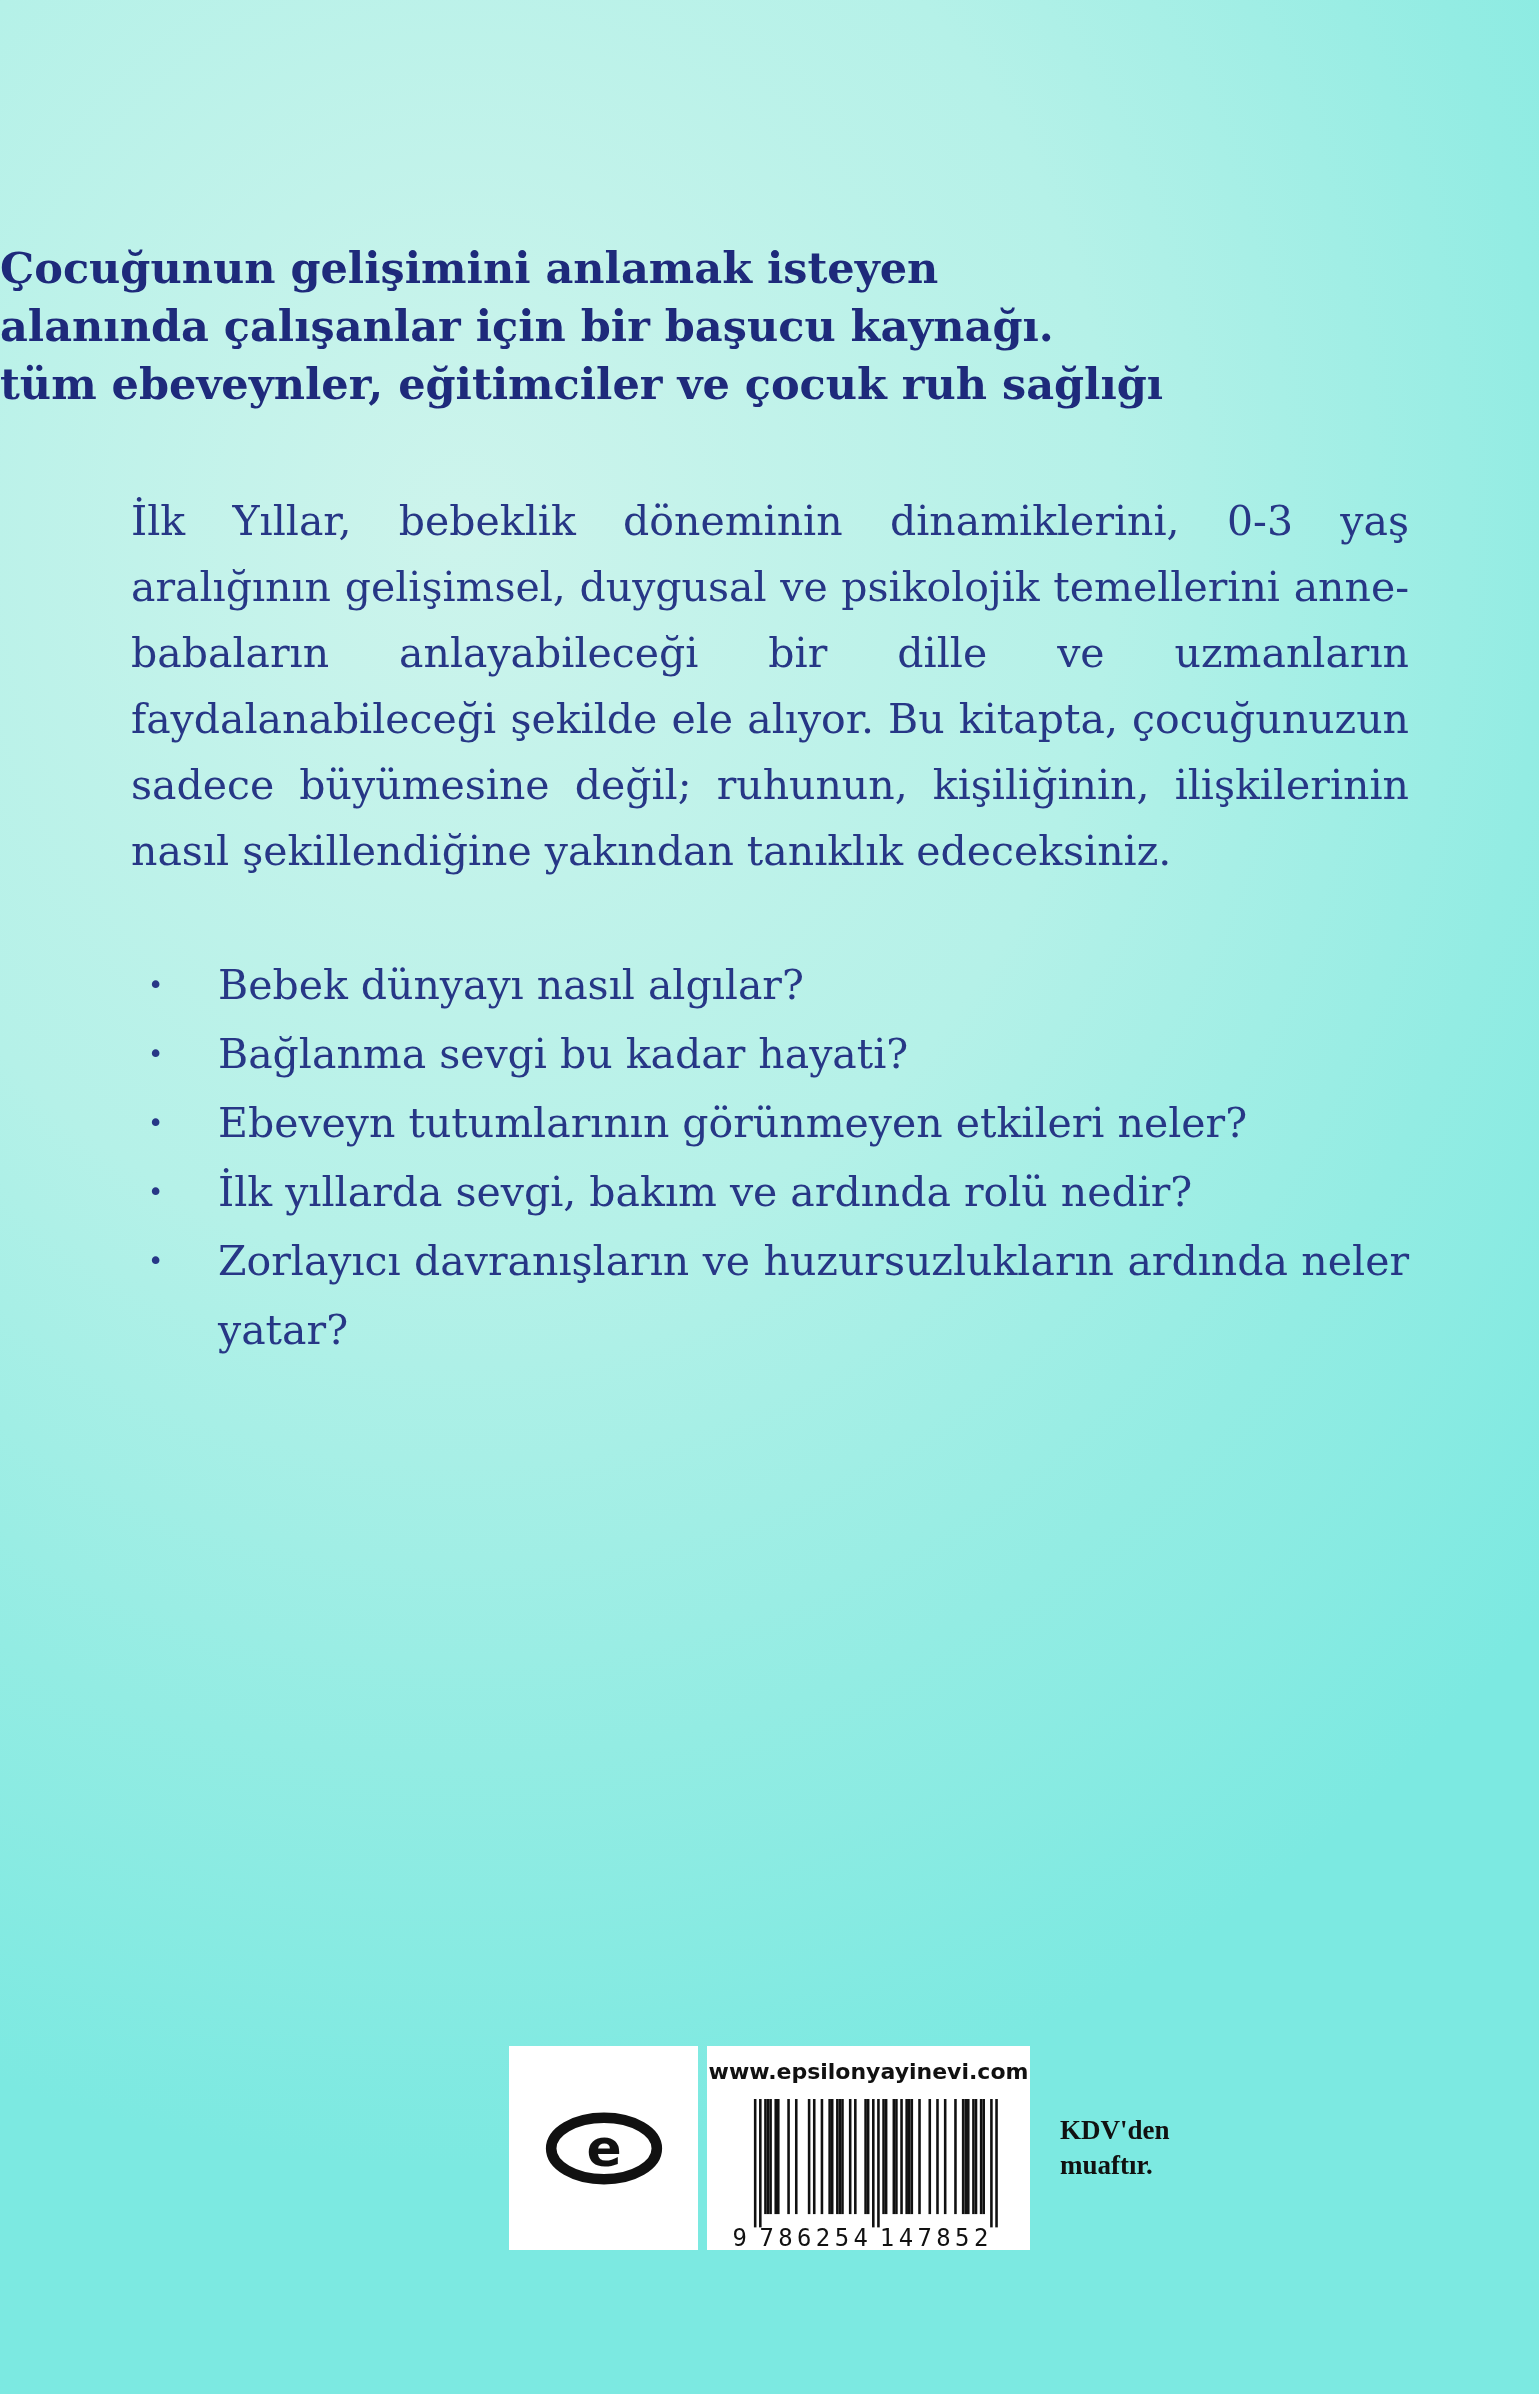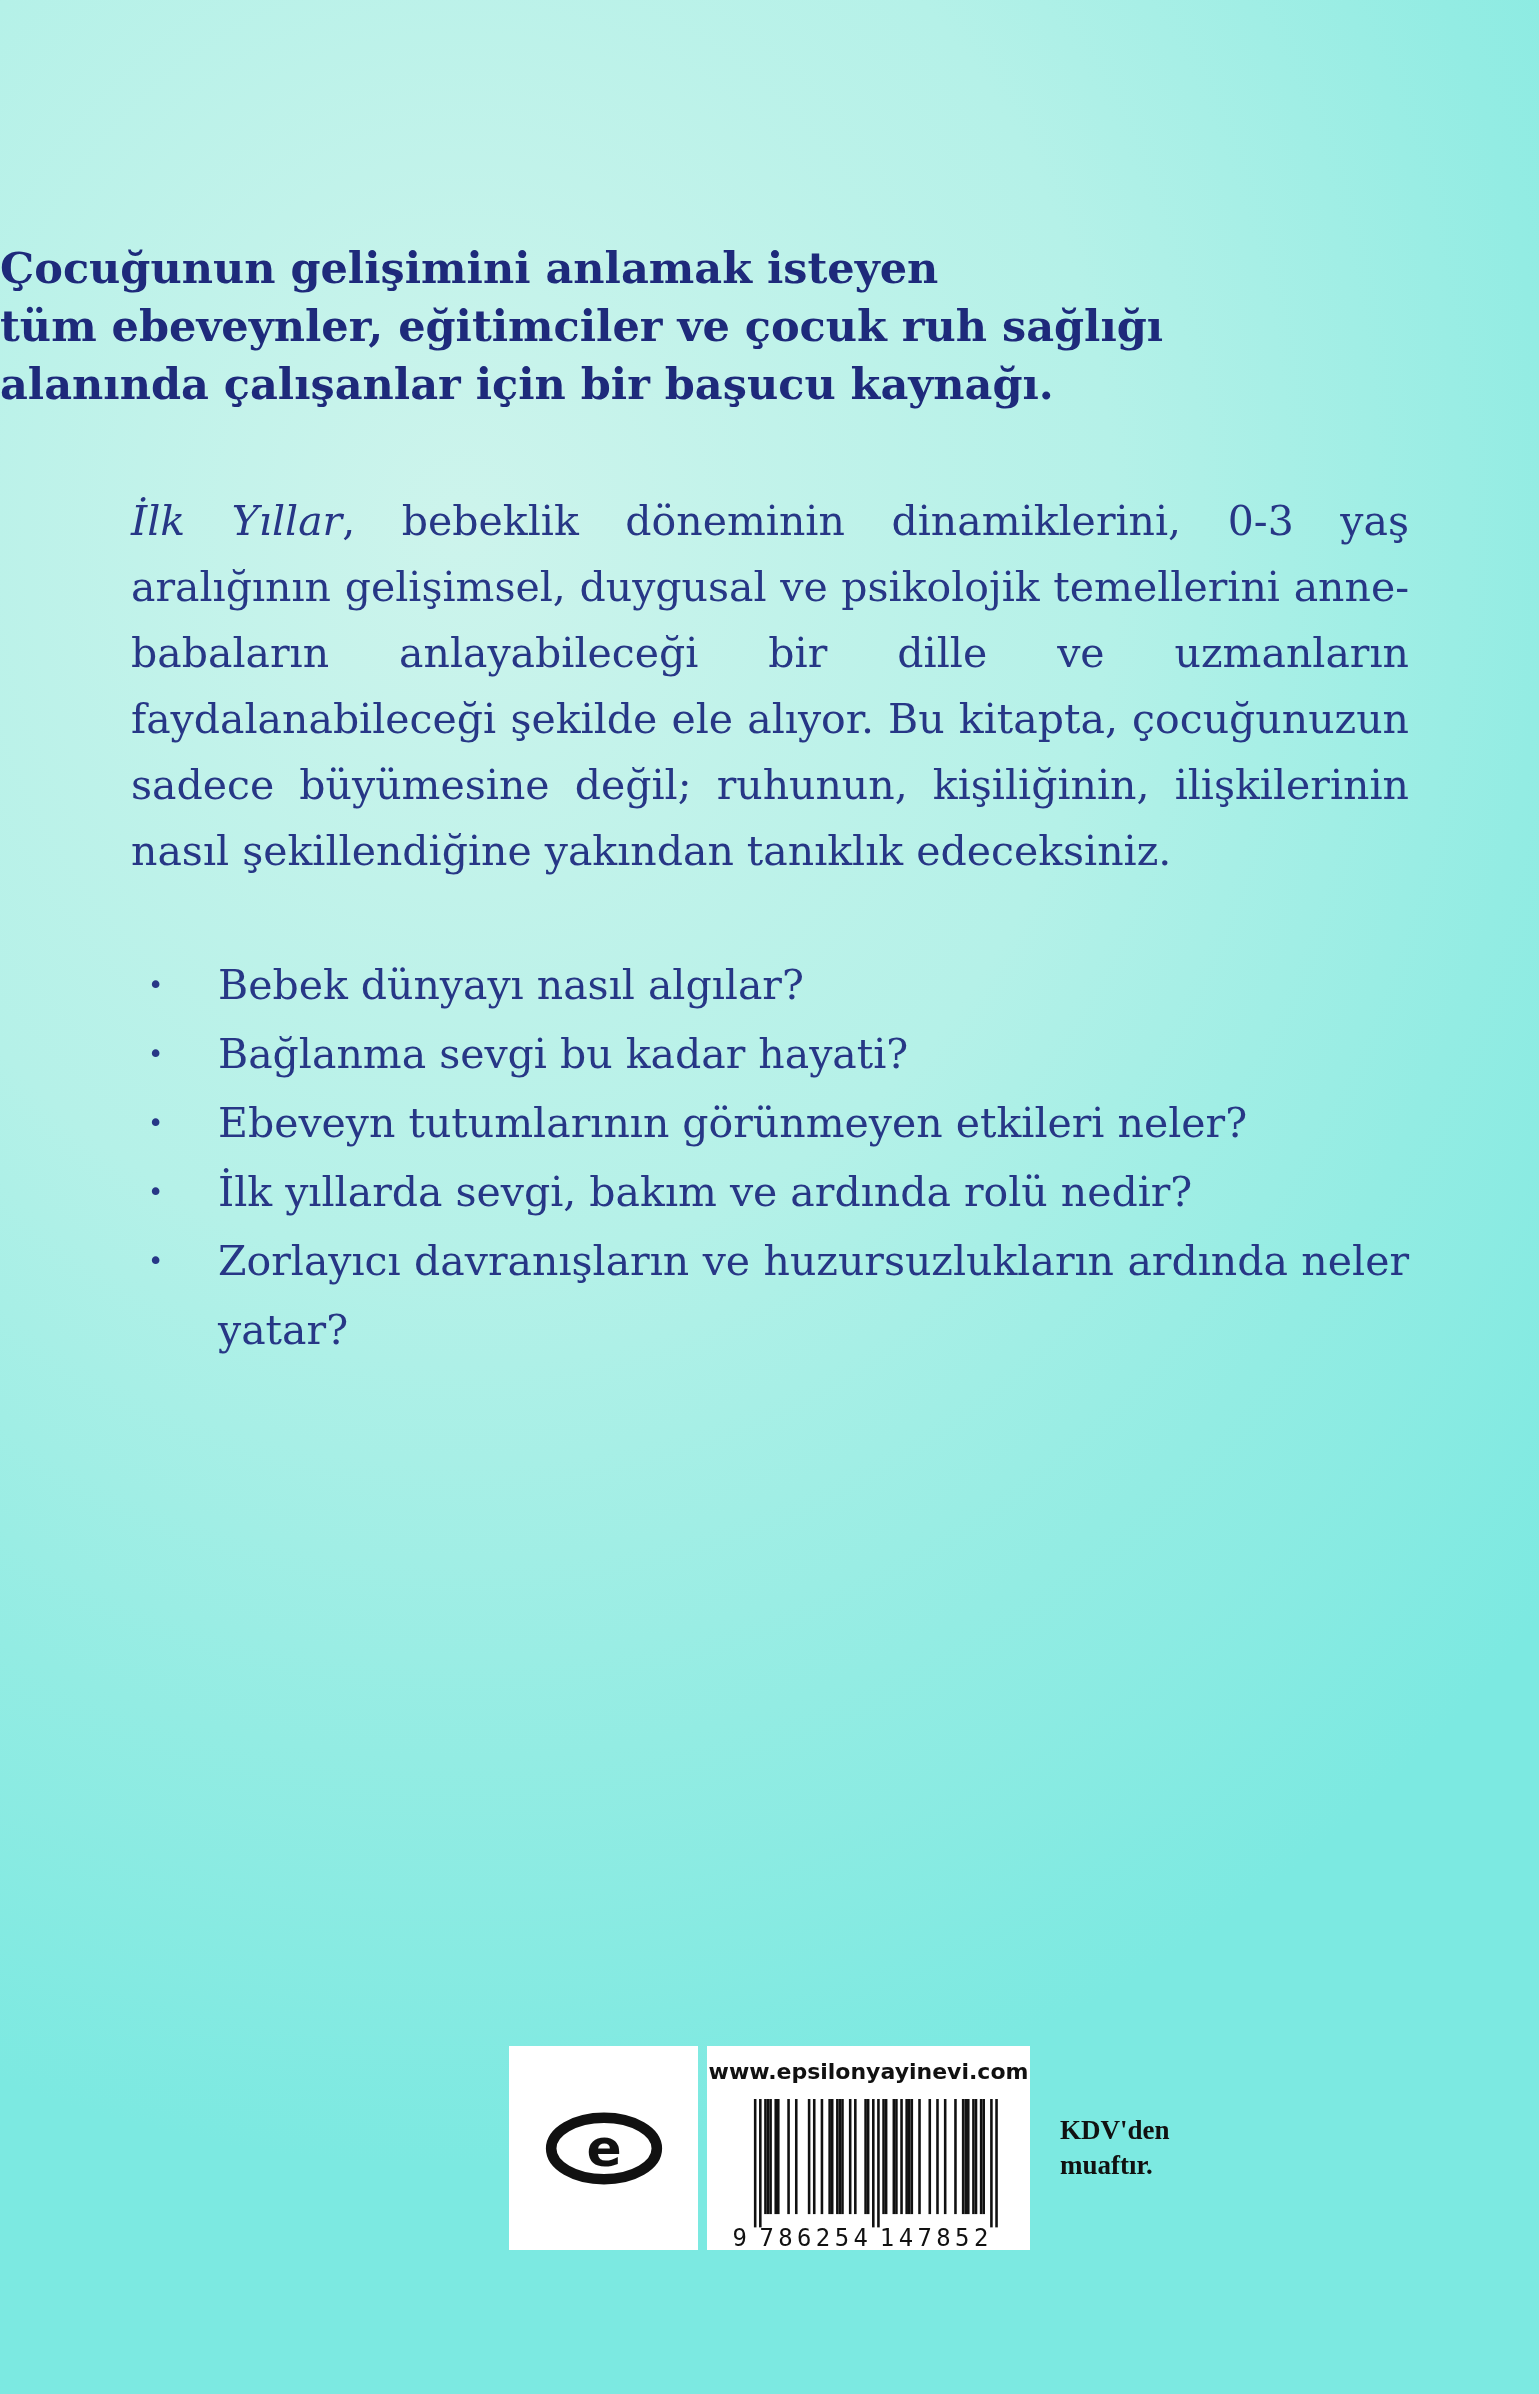--- a/index.html
+++ b/index.html
@@ -21,21 +21,21 @@
     font-weight:bold;
     font-size:43px;line-height:58px;
     color:var(--heading-color,#1e2a7b);
   }
   .intro-paragraph{
     position:absolute;left:131px;top:488px;width:1278px;
     font-size:41px;line-height:66px;
     text-align:justify;text-align-last:left;
     color:var(--body-color,#273786);
   }
-  .intro-paragraph .book-title{font-style:italic;}
+  .intro-paragraph .book-title{}
   .bullet-list{
     position:absolute;left:131px;top:951px;width:1278px;
     color:var(--body-color,#273786);
     font-size:41px;line-height:69px;
   }
   .bullet-row{display:flex;align-items:flex-start;}
   .bullet-dot{
     width:87px;flex:0 0 87px;
     padding-left:17.4px;box-sizing:border-box;
     font-weight:bold;
@@ -84,22 +84,22 @@
     font-weight:bold;fill:var(--ink,#0d0d0d);
   }
 </style>
 </head>
 <body>
 
 <div class="page" style="--bg-light: #cdf4ec; --bg-edge: #7ce9e1; --heading-color: #1e2a7b; --body-color: #273786; --box-bg: #ffffff; --ink: #111111;">
 
   <div class="blurb-heading">
     <div>Çocuğunun gelişimini anlamak isteyen</div>
+    <div>alanında çalışanlar için bir başucu kaynağı.</div>
     <div>tüm ebeveynler, eğitimciler ve çocuk ruh sağlığı</div>
-    <div>alanında çalışanlar için bir başucu kaynağı.</div>
   </div>
 
   <div class="intro-paragraph"><span class="book-title">İlk Yıllar</span><span>, bebeklik döneminin dinamiklerini, 0-3 yaş aralığının gelişimsel, duygusal ve psikolojik temellerini anne-babaların anlayabileceği bir dille ve uzmanların faydalanabileceği şekilde ele alıyor. Bu kitapta, çocuğunuzun sadece büyümesine değil; ruhunun, kişiliğinin, ilişkilerinin nasıl şekillendiğine yakından tanıklık edeceksiniz.</span></div>
 
   <div class="bullet-list">
     <div class="bullet-row">
       <span class="bullet-dot">·</span>
       <span class="bullet-text">Bebek dünyayı nasıl algılar?</span>
     </div>
     <div class="bullet-row">

